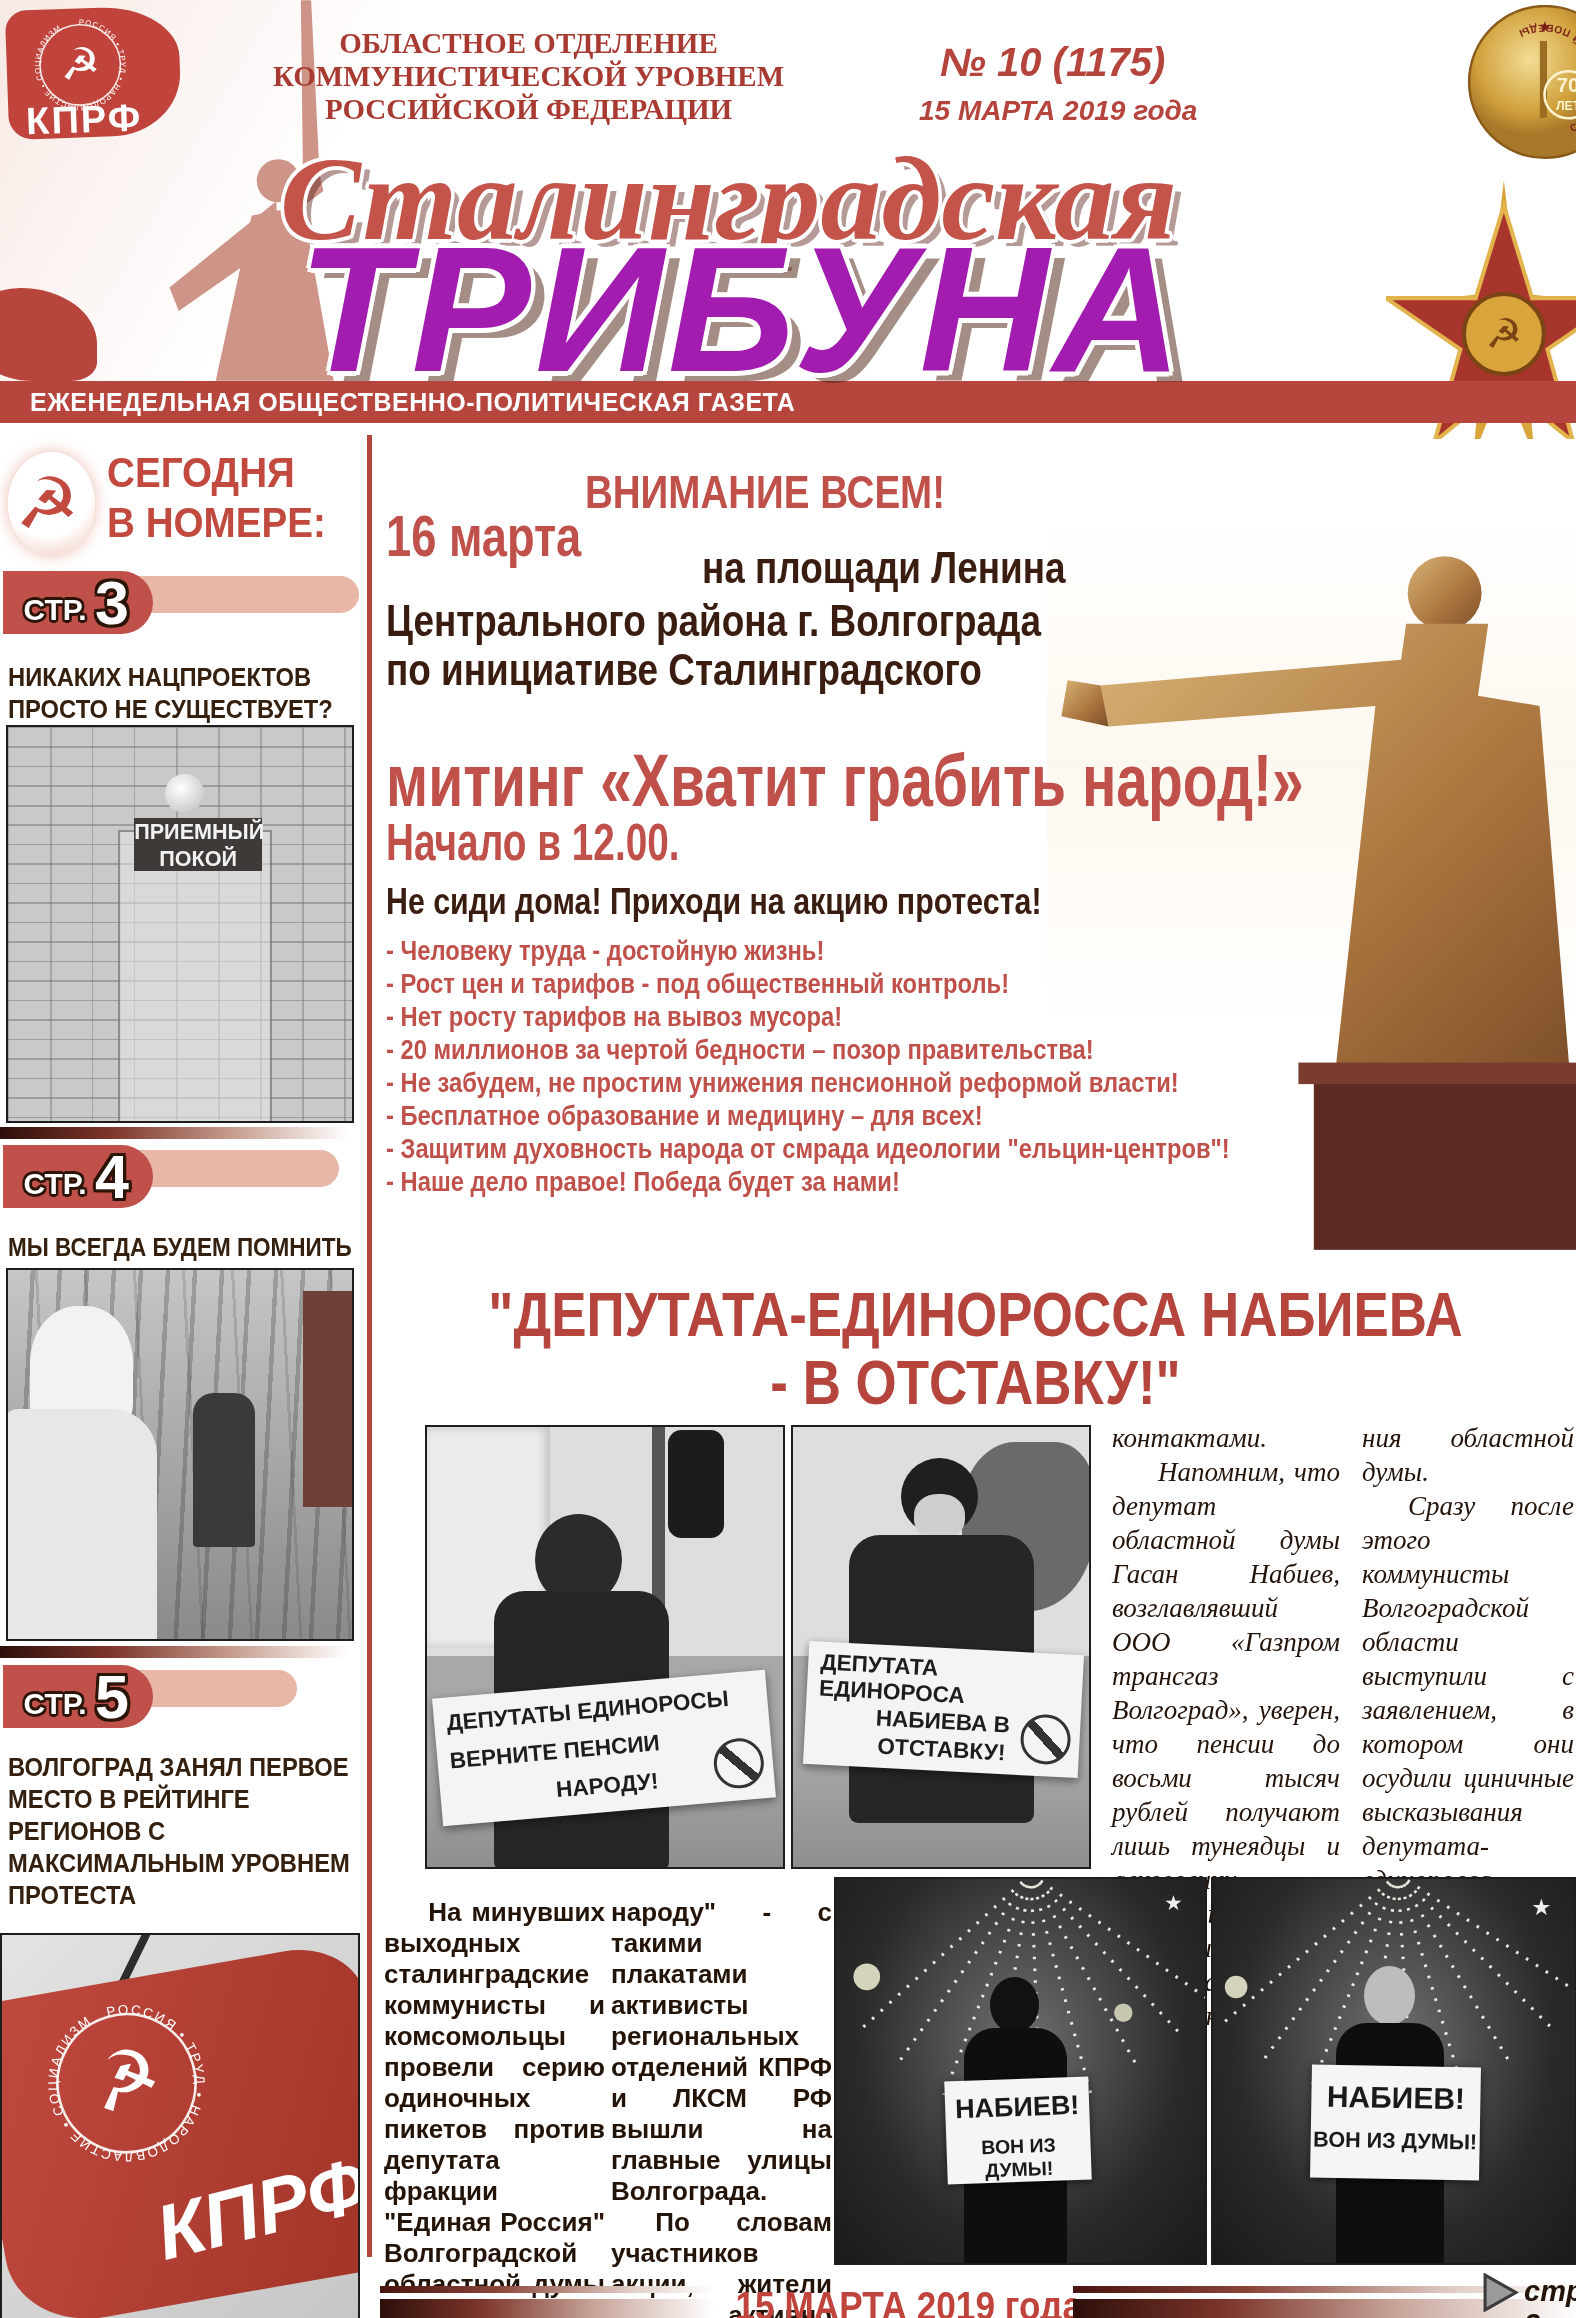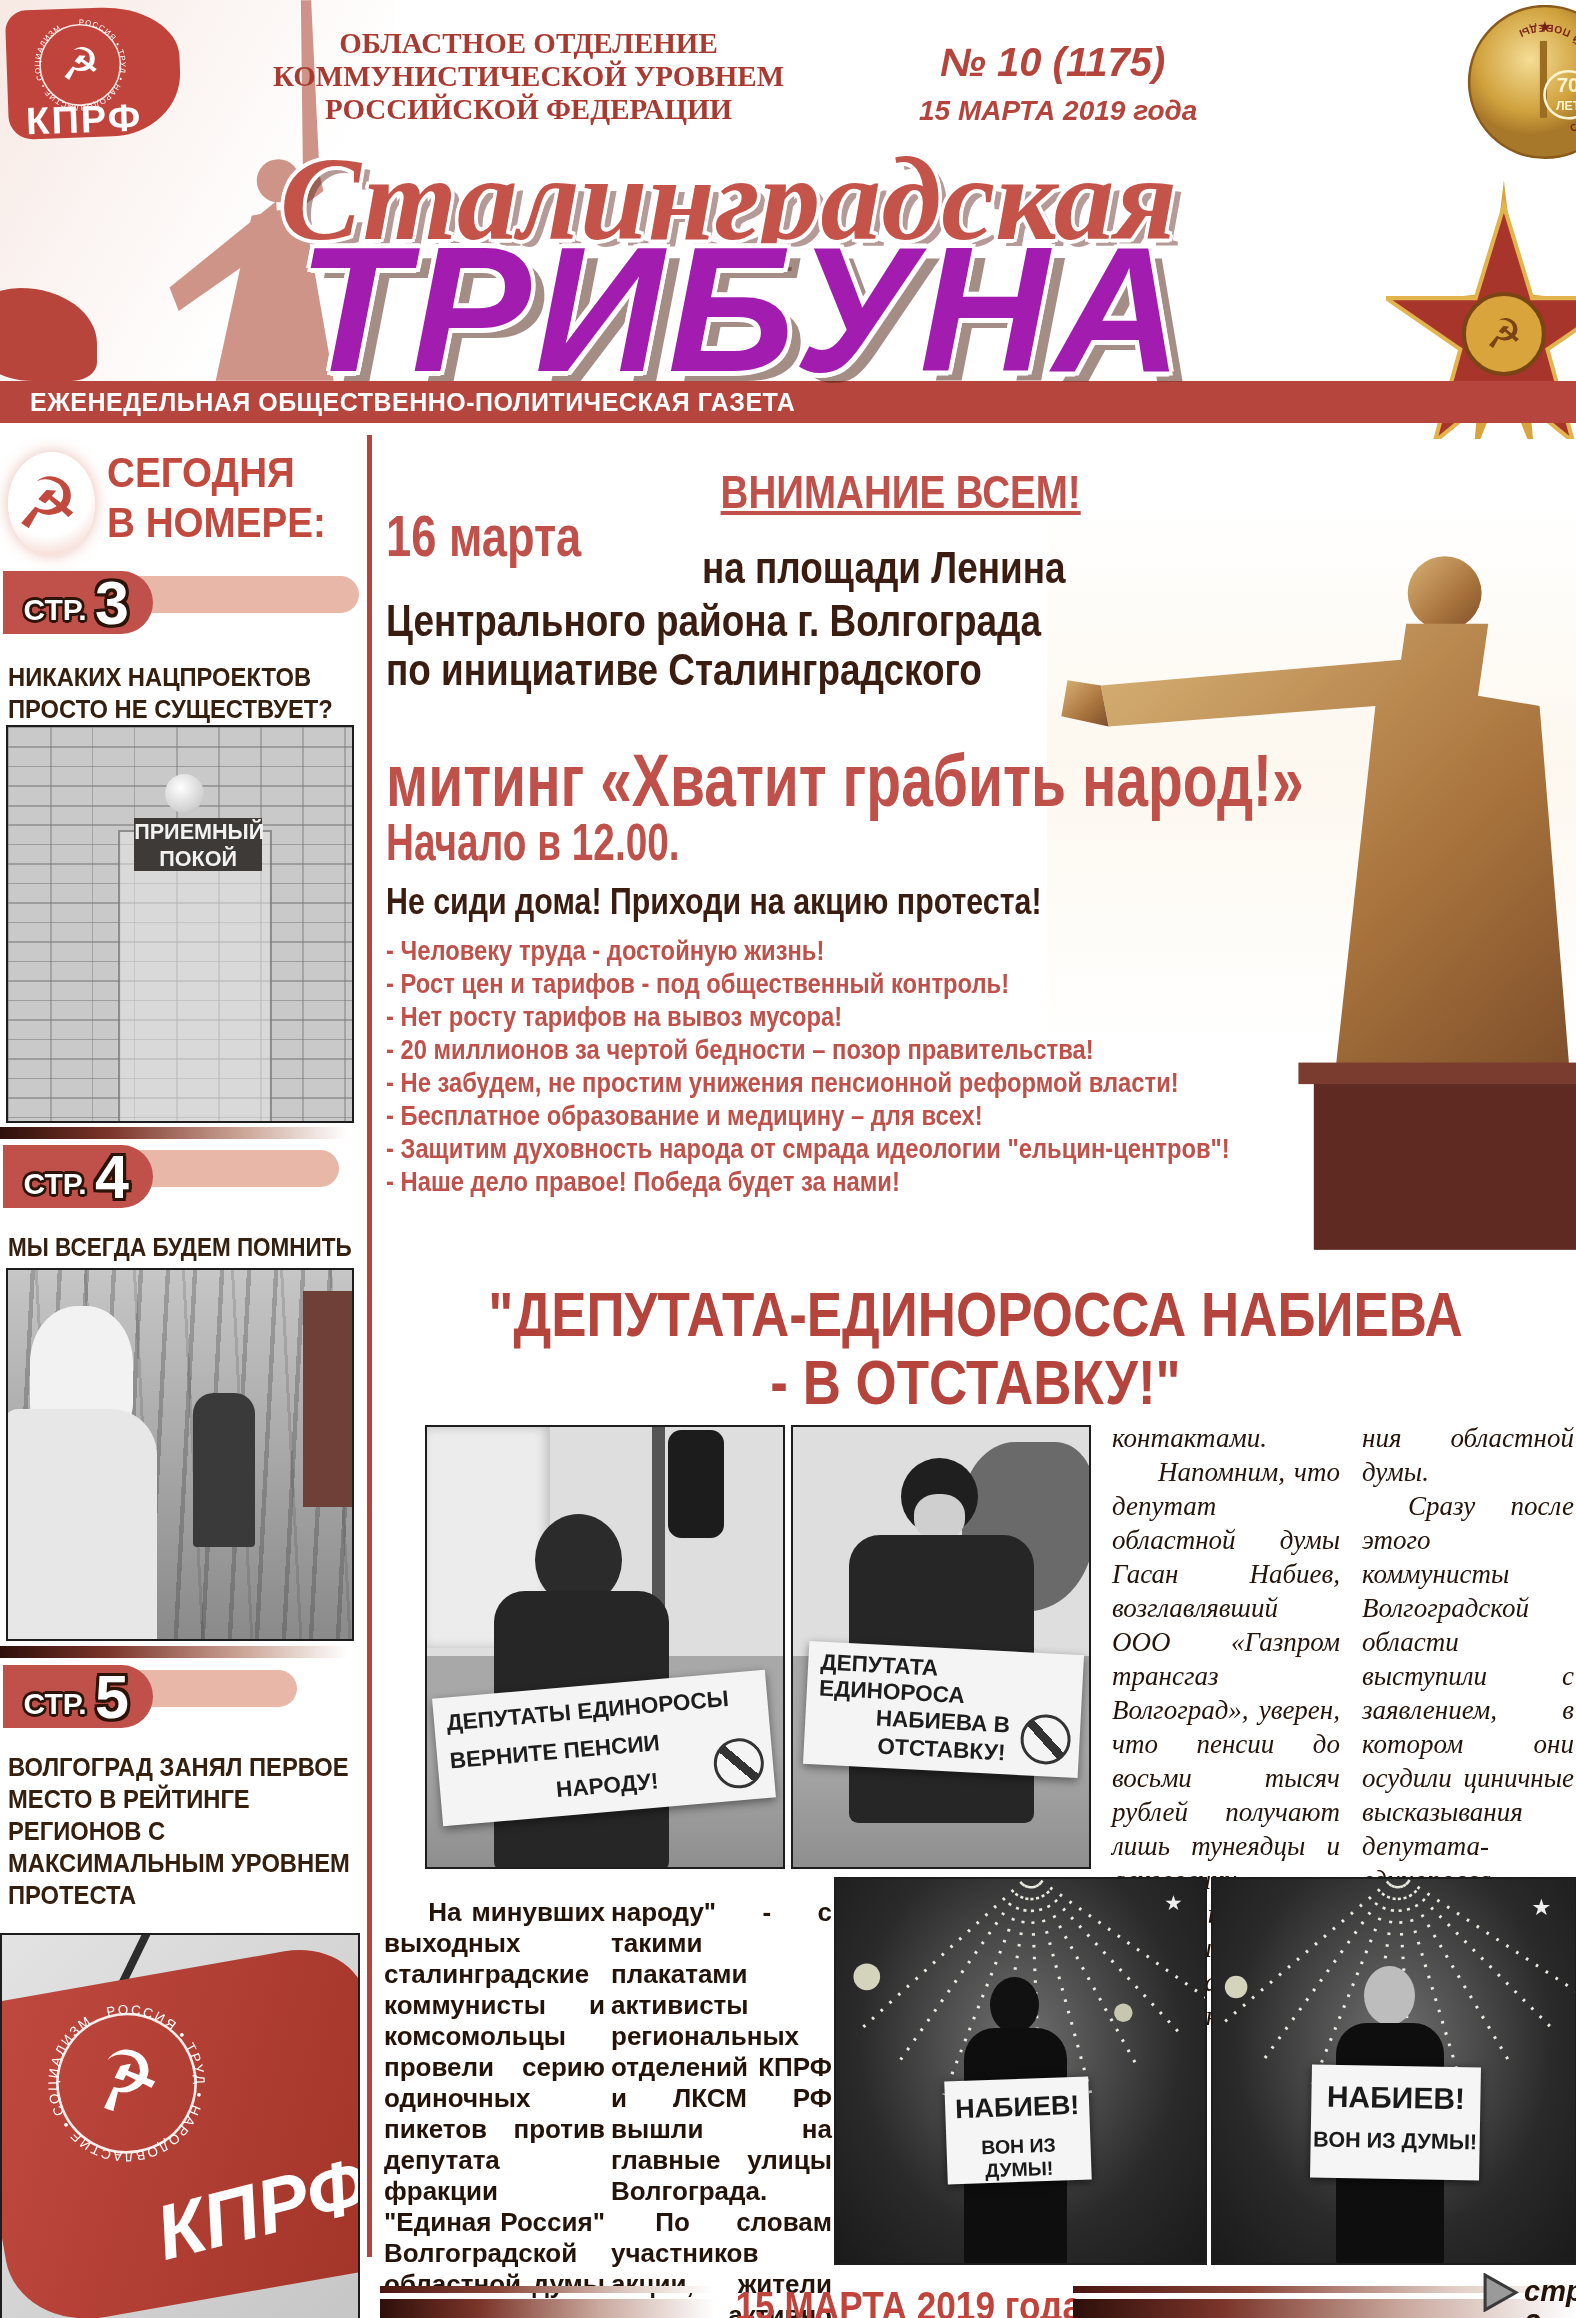--- a/index.html
+++ b/index.html
@@ -258,21 +258,21 @@
       <g fill="url(#bronze)">
         <circle cx="775" cy="300" r="72"></circle>
         <polygon points="700,360 860,360 840,500 960,520 1020,1250 560,1250 640,520 120,560 105,480 690,430"></polygon>
         <polygon points="120,560 105,480 40,470 28,540"></polygon>
       </g>
       <rect x="520" y="1250" width="511" height="330" fill="#5e2a22"></rect>
       <rect x="490" y="1215" width="541" height="42" fill="#7b3c30"></rect>
     </svg>
   </div>
 
-  <div class="abs att" style="left:380px;top:464px;width:770px;text-align:right;text-decoration:underline;">
+  <div class="abs att" style="left:380px;top:464px;width:770px;text-align:center;">
     <div class="sxc" style="transform:scaleX(.82);">ВНИМАНИЕ ВСЕМ!</div>
   </div>
 
   <div class="abs bigred" style="left:386px;top:507px;font-size:58px;line-height:1;">
     <span class="sxl" style="transform:scaleX(.78);">16 марта</span>
   </div>
   <div class="abs lead" style="left:702px;top:542px;">
     <span class="sxl" style="transform:scaleX(.82);">на площади Ленина</span>
   </div>
   <div class="abs lead" style="left:386px;top:595px;">

